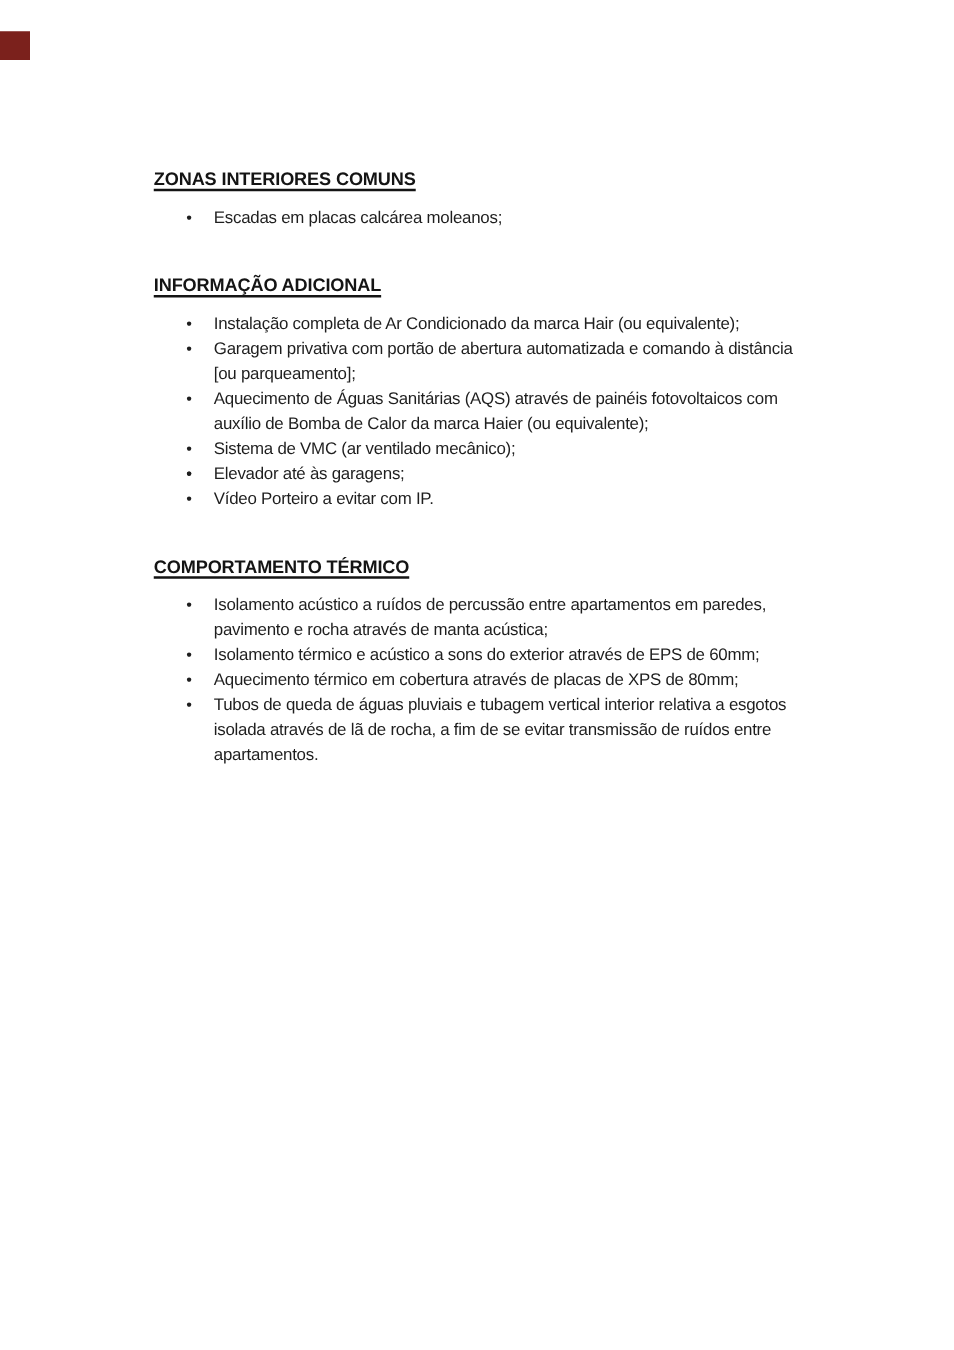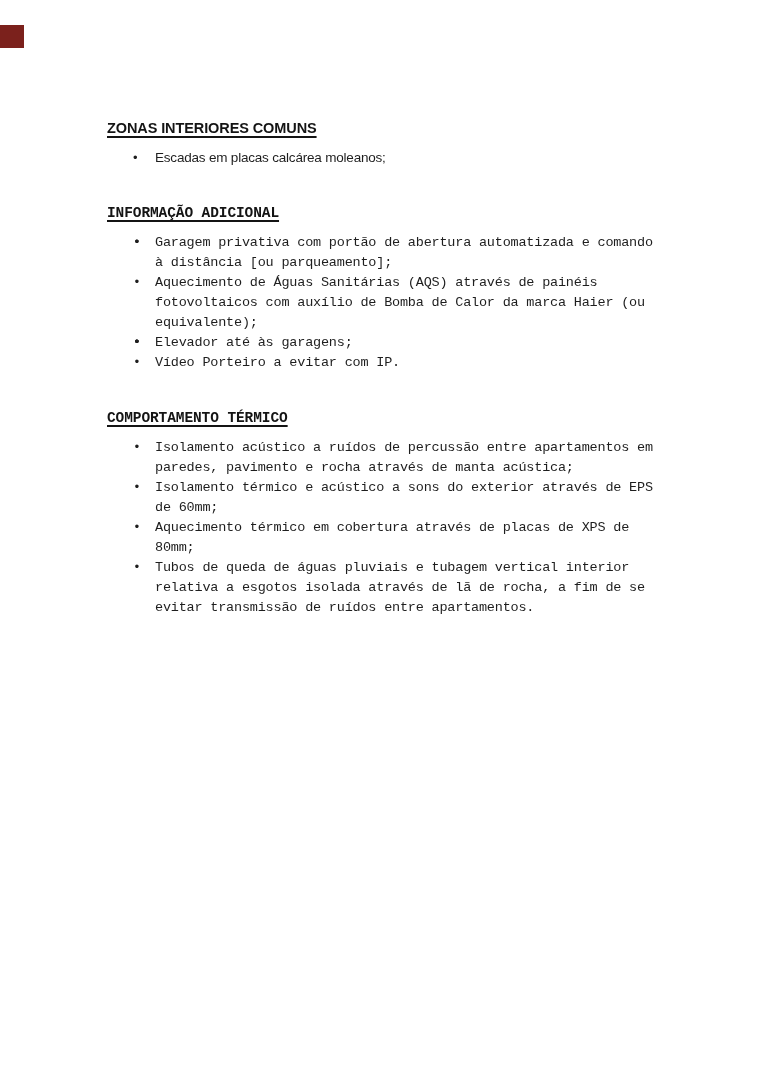--- a/index.html
+++ b/index.html
@@ -22,22 +22,22 @@
     top: 25px;
     width: 24px;
     height: 23px;
   }
   .content {
     position: absolute;
     left: 107px;
     top: 119px;
     width: 552px;
   }
-  .doc-section { margin: 0; }
-  .doc-section + .doc-section { margin-top: 36px; font-family: Liberation Mono, monospace; }
+  .doc-section { margin: 16px; }
+  .doc-section + .doc-section { margin-top: 36px; }
   .section-title {
     margin: 0;
     font-size: 14.5px;
     line-height: 19px;
     font-weight: bold;
     letter-spacing: -0.1px;
     color: #141414;
     text-decoration: underline;
     text-decoration-thickness: 1.5px;
     text-underline-offset: 3px;
@@ -77,34 +77,36 @@
     <span class="item-text">Escadas em placas calcárea moleanos;</span>
   </li>
 </ul>
   </section>
 
   <section class="doc-section">
     <h2 class="section-title">INFORMAÇÃO ADICIONAL</h2>
     <ul class="bullet-list">
   <li>
     <span class="bullet">•</span>
+    <span class="item-text">Instalação completa de Ar Condicionado da marca Hair (ou equivalente);</span>
   </li>
 
   <li>
     <span class="bullet">•</span>
     <span class="item-text">Garagem privativa com portão de abertura automatizada e comando à distância [ou parqueamento];</span>
   </li>
 
   <li>
     <span class="bullet">•</span>
     <span class="item-text">Aquecimento de Águas Sanitárias (AQS) através de painéis fotovoltaicos com auxílio de Bomba de Calor da marca Haier (ou equivalente);</span>
   </li>
 
   <li>
     <span class="bullet">•</span>
+    <span class="item-text">Sistema de VMC (ar ventilado mecânico);</span>
   </li>
 
   <li>
     <span class="bullet">•</span>
   </li>
 
   <li>
     <span class="bullet">•</span>
     <span class="item-text">Elevador até às garagens;</span>
   </li>

